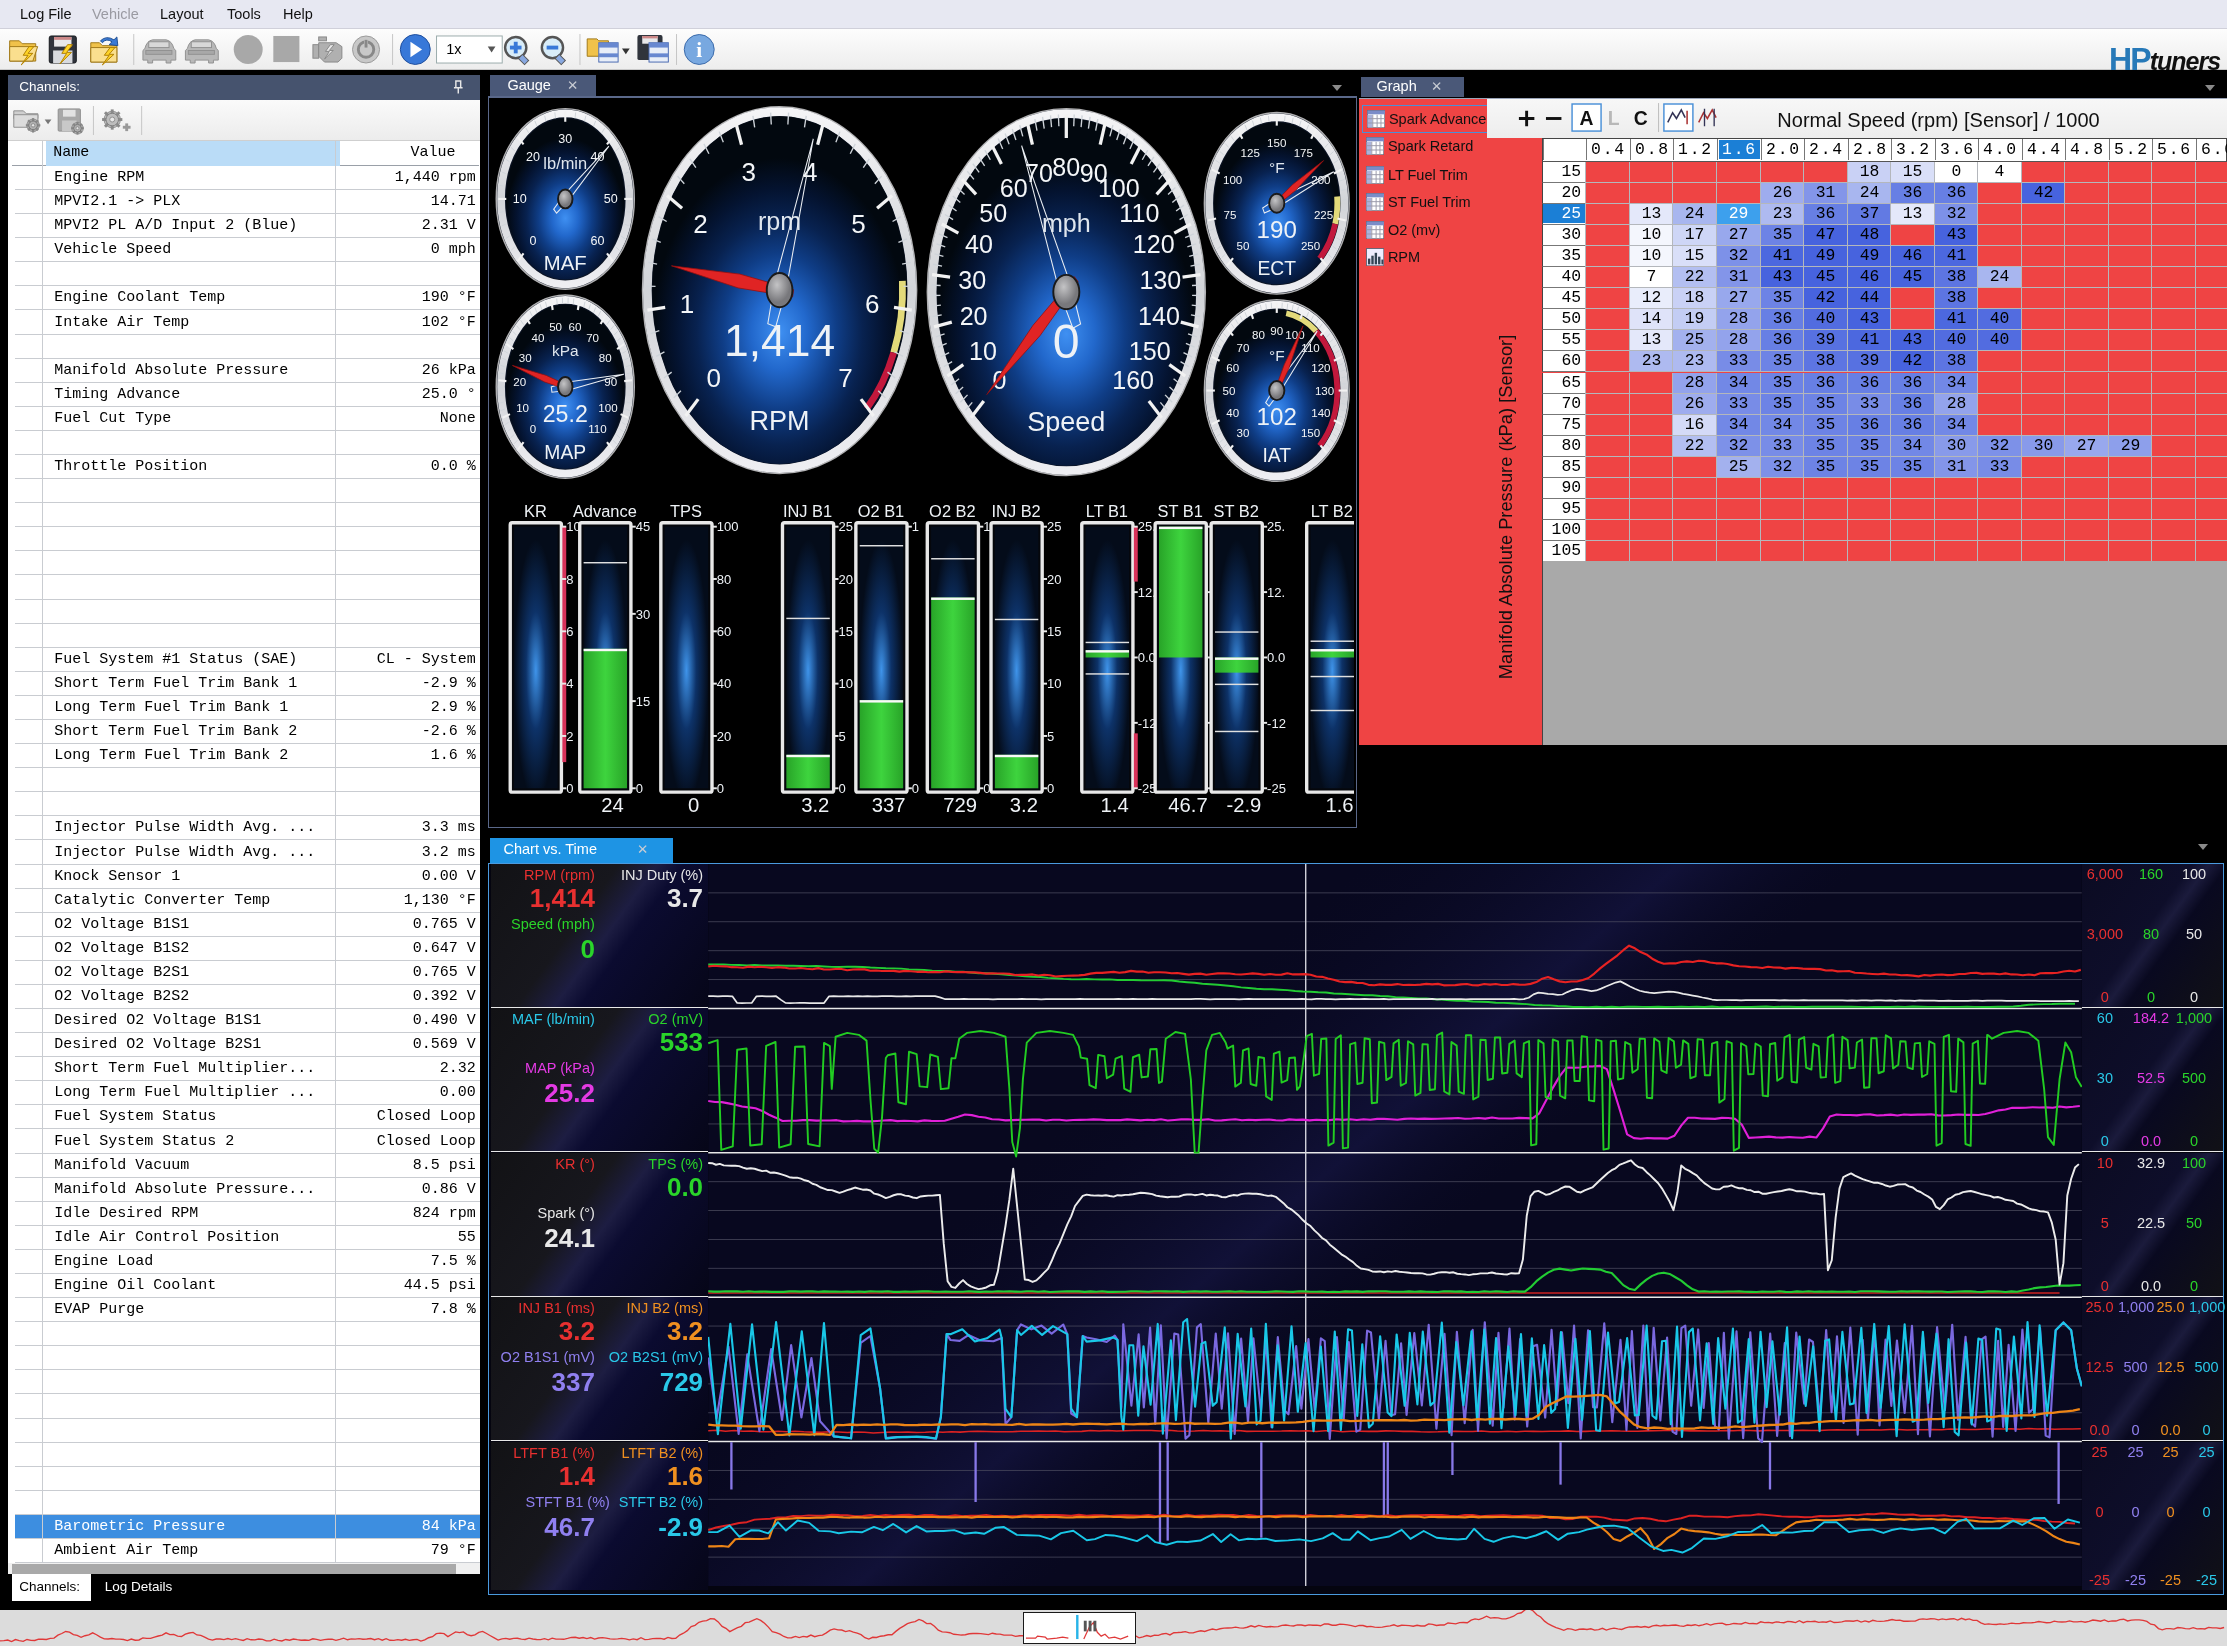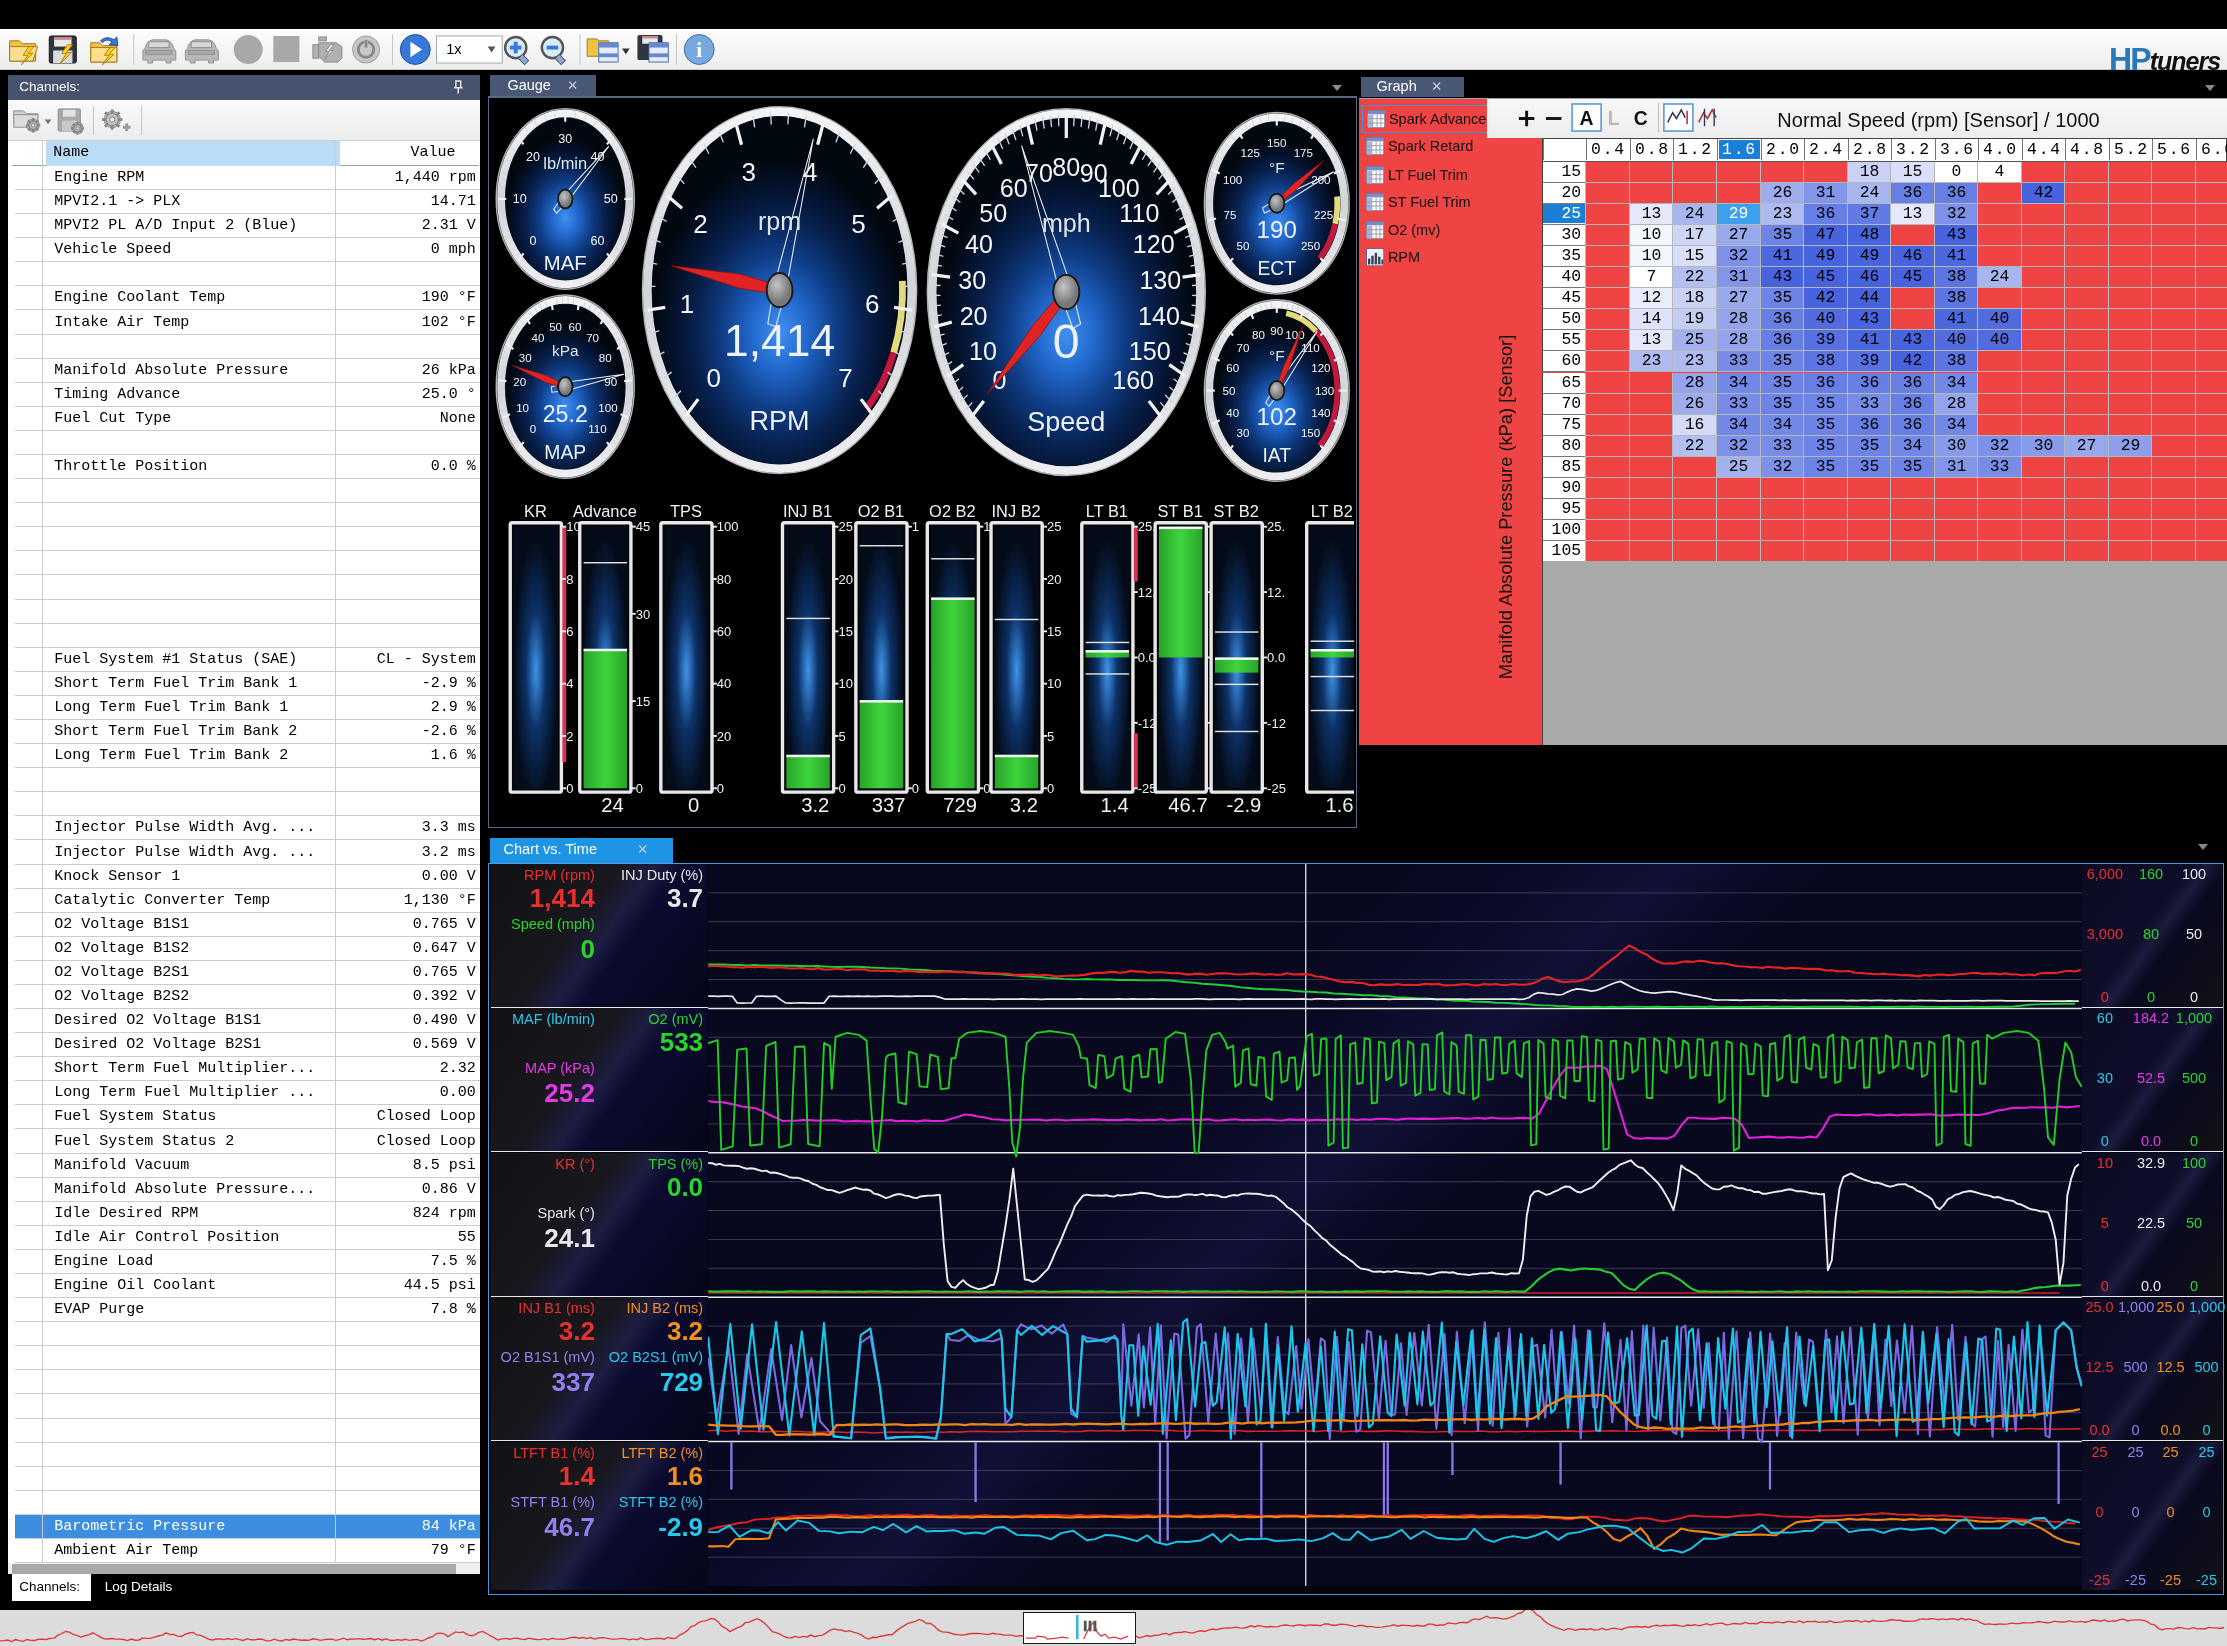--- a/index.html
+++ b/index.html
@@ -59,20 +59,27 @@
 .v27{font-size:26px;font-weight:bold}
 #plotsvg{position:absolute;left:219px;top:0px}
 .cred{color:#e83030}.cgrn{color:#2ad42a}.cwht{color:#e8e8e8}.ccyn{color:#2ac8e8}.cmag{color:#e43ae4}.corg{color:#f09020}.cpur{color:#9080f0}
 
 #bottomstrip{left:0;top:1610px;width:2227px;height:36px;background:#dcdcdc}
 #posbox{position:absolute;left:1023px;top:1.9px;width:113px;height:32px;background:#fff;border:1.9px solid #1a1a1a}
 .arrow{position:absolute;width:0;height:0;border-left:5.8px solid transparent;border-right:5.8px solid transparent;border-top:6.8px solid #8a8a8a}
 .x{color:#c8ccd4;font-size:13.5px}
 </style></head><body>
 <div id="app">
+<div class="abs" id="menubar">
+ <span style="left:20px">Log File</span>
+      <span style="left:92px;color:#9a9aa2">Vehicle</span>
+ <span style="left:160px">Layout</span>
+      <span style="left:227px">Tools</span>
+      <span style="left:283px">Help</span>
+</div>
 <div class="abs" id="toolbar">
 <svg width="734" height="41" style="position:absolute;left:0;top:0" viewBox="0 0 760 42">
 
  <g transform="translate(8,6)">
   <path d="M2 6 h10 l3 3 h14 v18 h-27 z" fill="#f0c24a" stroke="#a07818"></path>
   <path d="M2 12 h23 l6 0 -5 15 h-24 z" fill="#fadf8e" stroke="#a07818"></path>
   <path d="M22 12 l-6 9 h5 l-7 10 12 -12 h-5 l6 -7 z" fill="#ffd428" stroke="#b08000" stroke-width="1"></path>
  </g>
 
  <g transform="translate(50,6)">
@@ -1610,21 +1617,21 @@
   <span class="cpur" style="right:113px;top:52px">O2 B1S1 (mV)</span>
         <span class="ccyn" style="right:4.8px;top:52px">O2 B2S1 (mV)</span>
   <span class="cpur v27" style="right:113px;top:70px">337</span>
         <span class="ccyn v27" style="right:4.8px;top:70px">729</span>
  </div>
  <div class="strip" style="top:578px;height:148px;border-bottom:none">
   <span class="cred" style="right:113px;top:2.9px">LTFT B1 (%)</span>
         <span class="corg" style="right:4.8px;top:2.9px">LTFT B2 (%)</span>
   <span class="cred v27" style="right:113px;top:19.3px">1.4</span>
         <span class="corg v27" style="right:4.8px;top:19.3px">1.6</span>
-  <span class="cpur" style="right:113px;top:52px">STFT B1 (%)</span>
+  <span class="cpur" style="right:98px;top:52px">STFT B1 (%)</span>
         <span class="ccyn" style="right:4.8px;top:52px">STFT B2 (%)</span>
   <span class="cpur v27" style="right:113px;top:70px">46.7</span>
         <span class="ccyn v27" style="right:4.8px;top:70px">-2.9</span>
  </div>
  <div class="rlab" style="top:0px">
         <span style="left:1.9px;width:42px;text-align:center;color:#e83030;top:1.9px;">6,000</span>
         <span style="left:48px;width:42px;text-align:center;color:#2ad42a;top:1.9px;">160</span>
         <span style="left:91px;width:42px;text-align:center;color:#e8e8e8;top:1.9px;">100</span>
         <span style="left:1.9px;width:42px;text-align:center;color:#e83030;top:62px;">3,000</span>
         <span style="left:48px;width:42px;text-align:center;color:#2ad42a;top:62px;">80</span>

